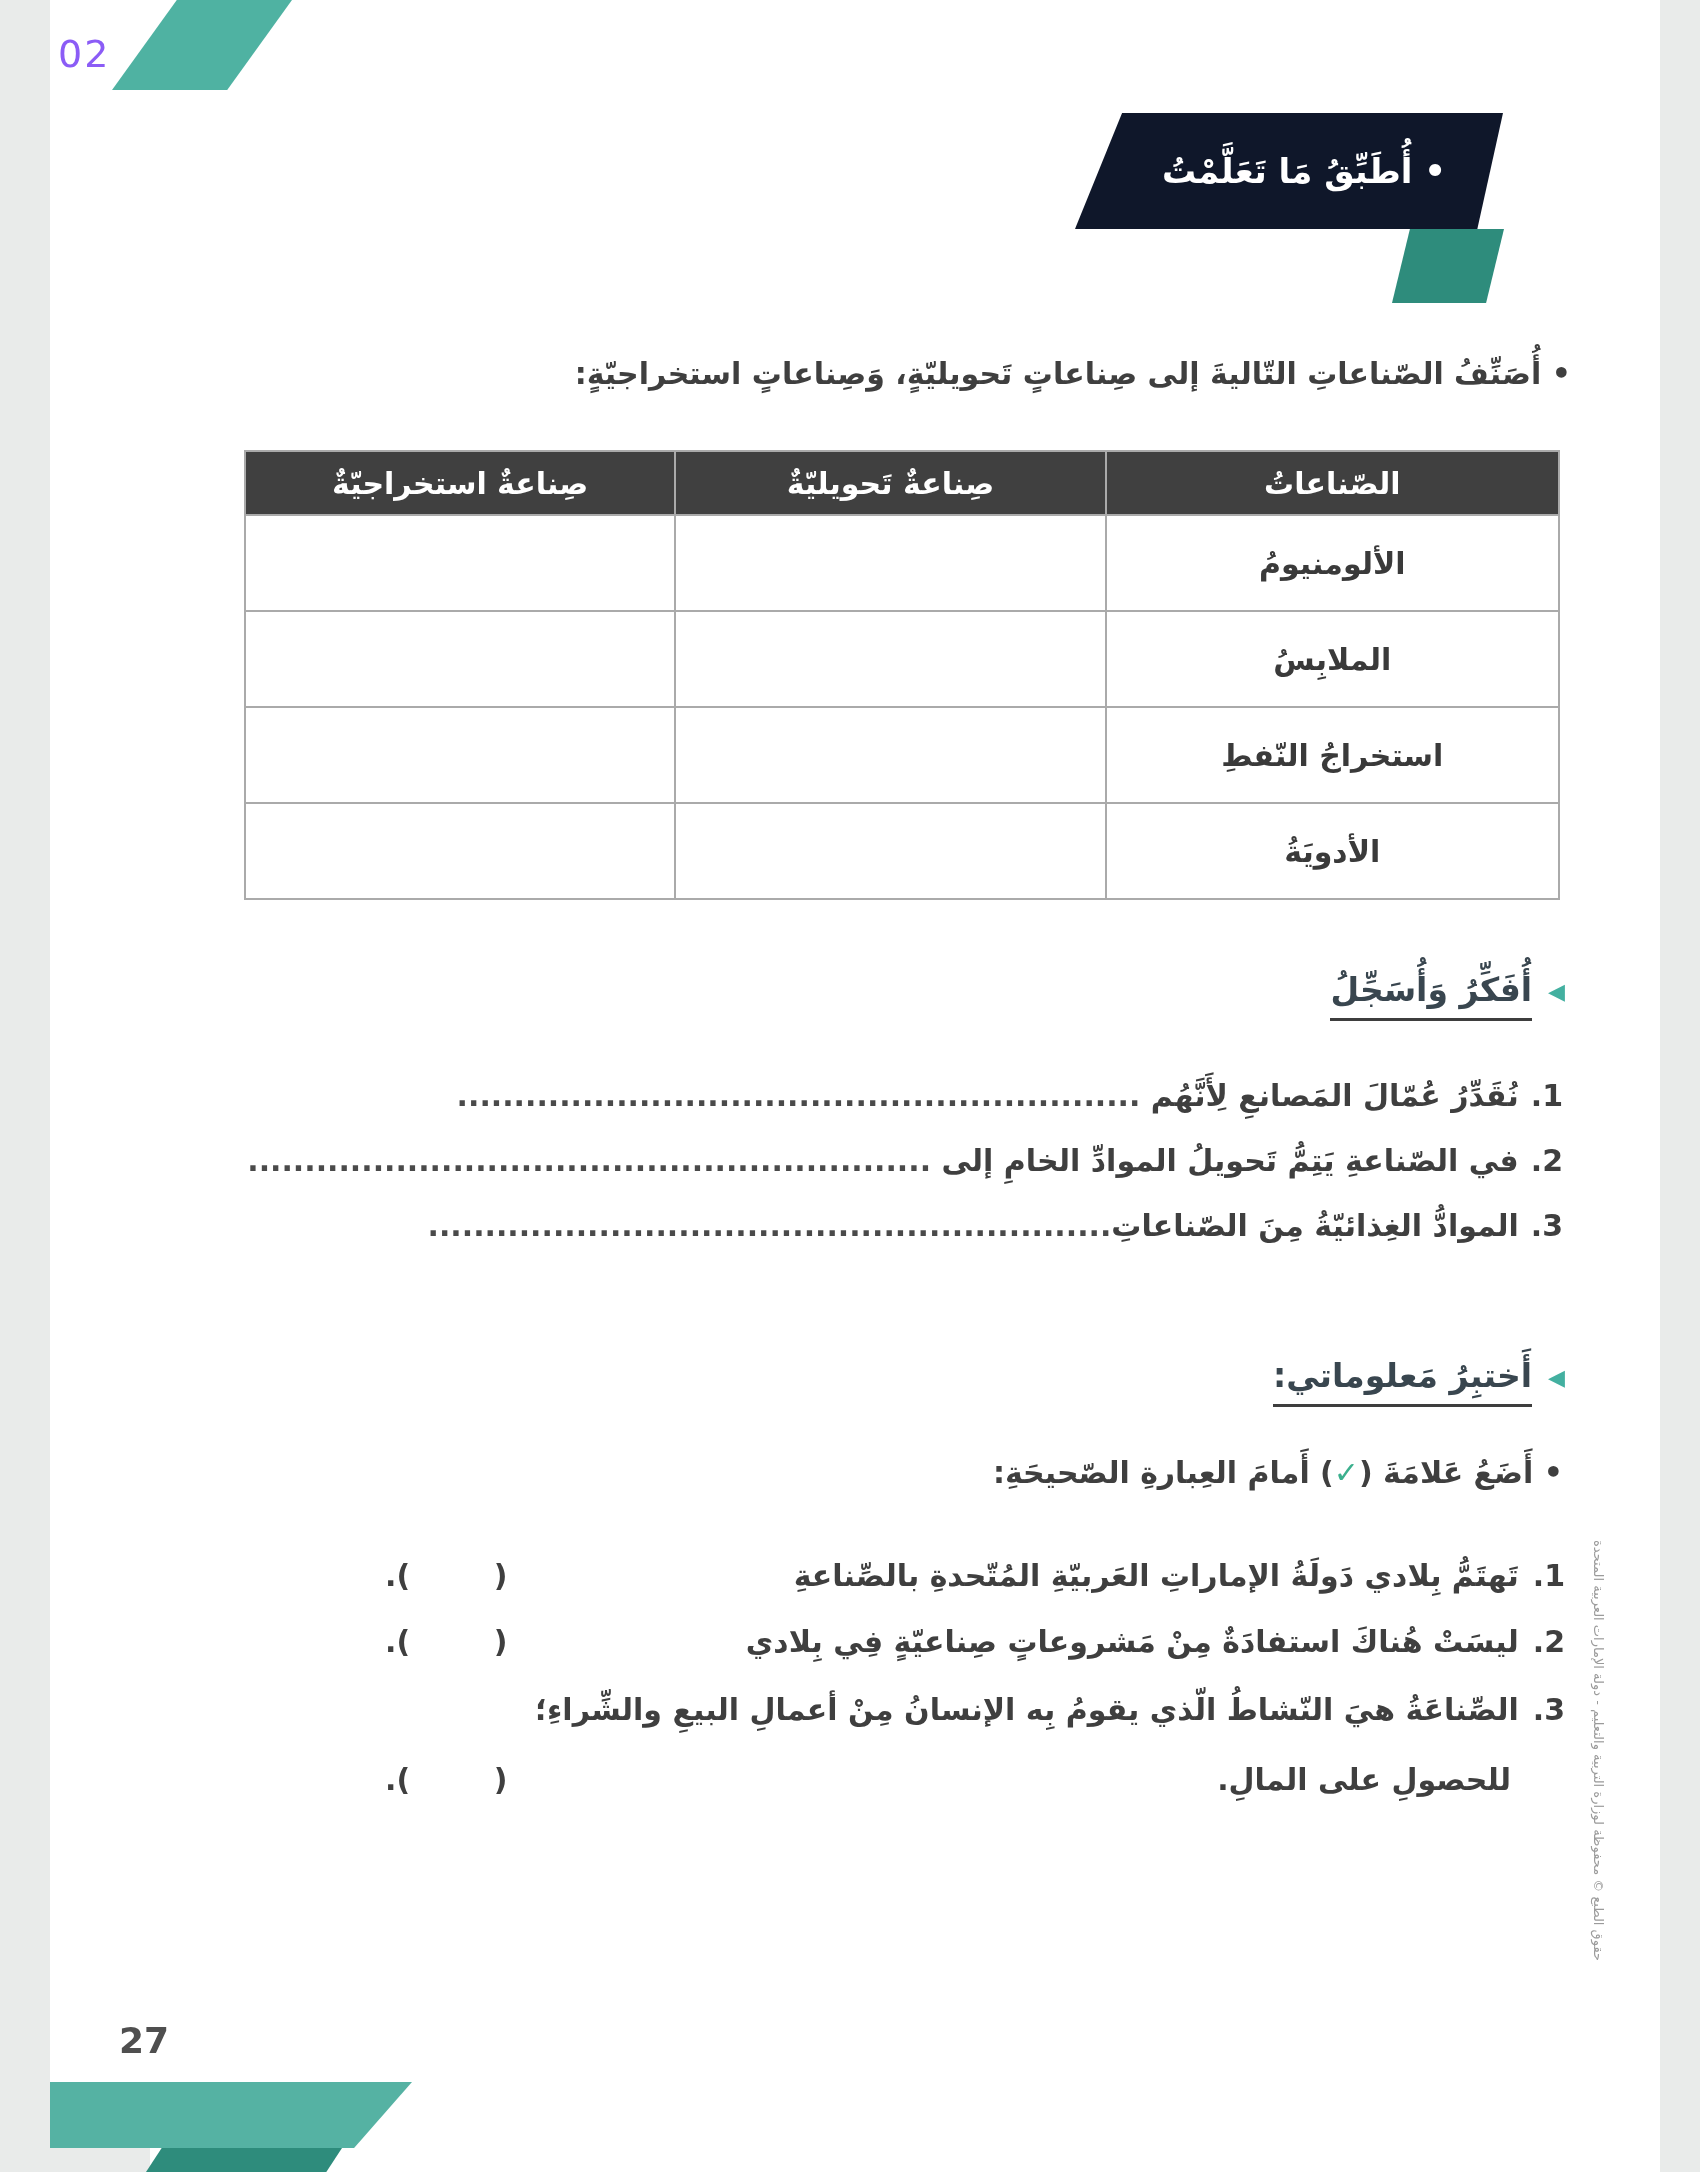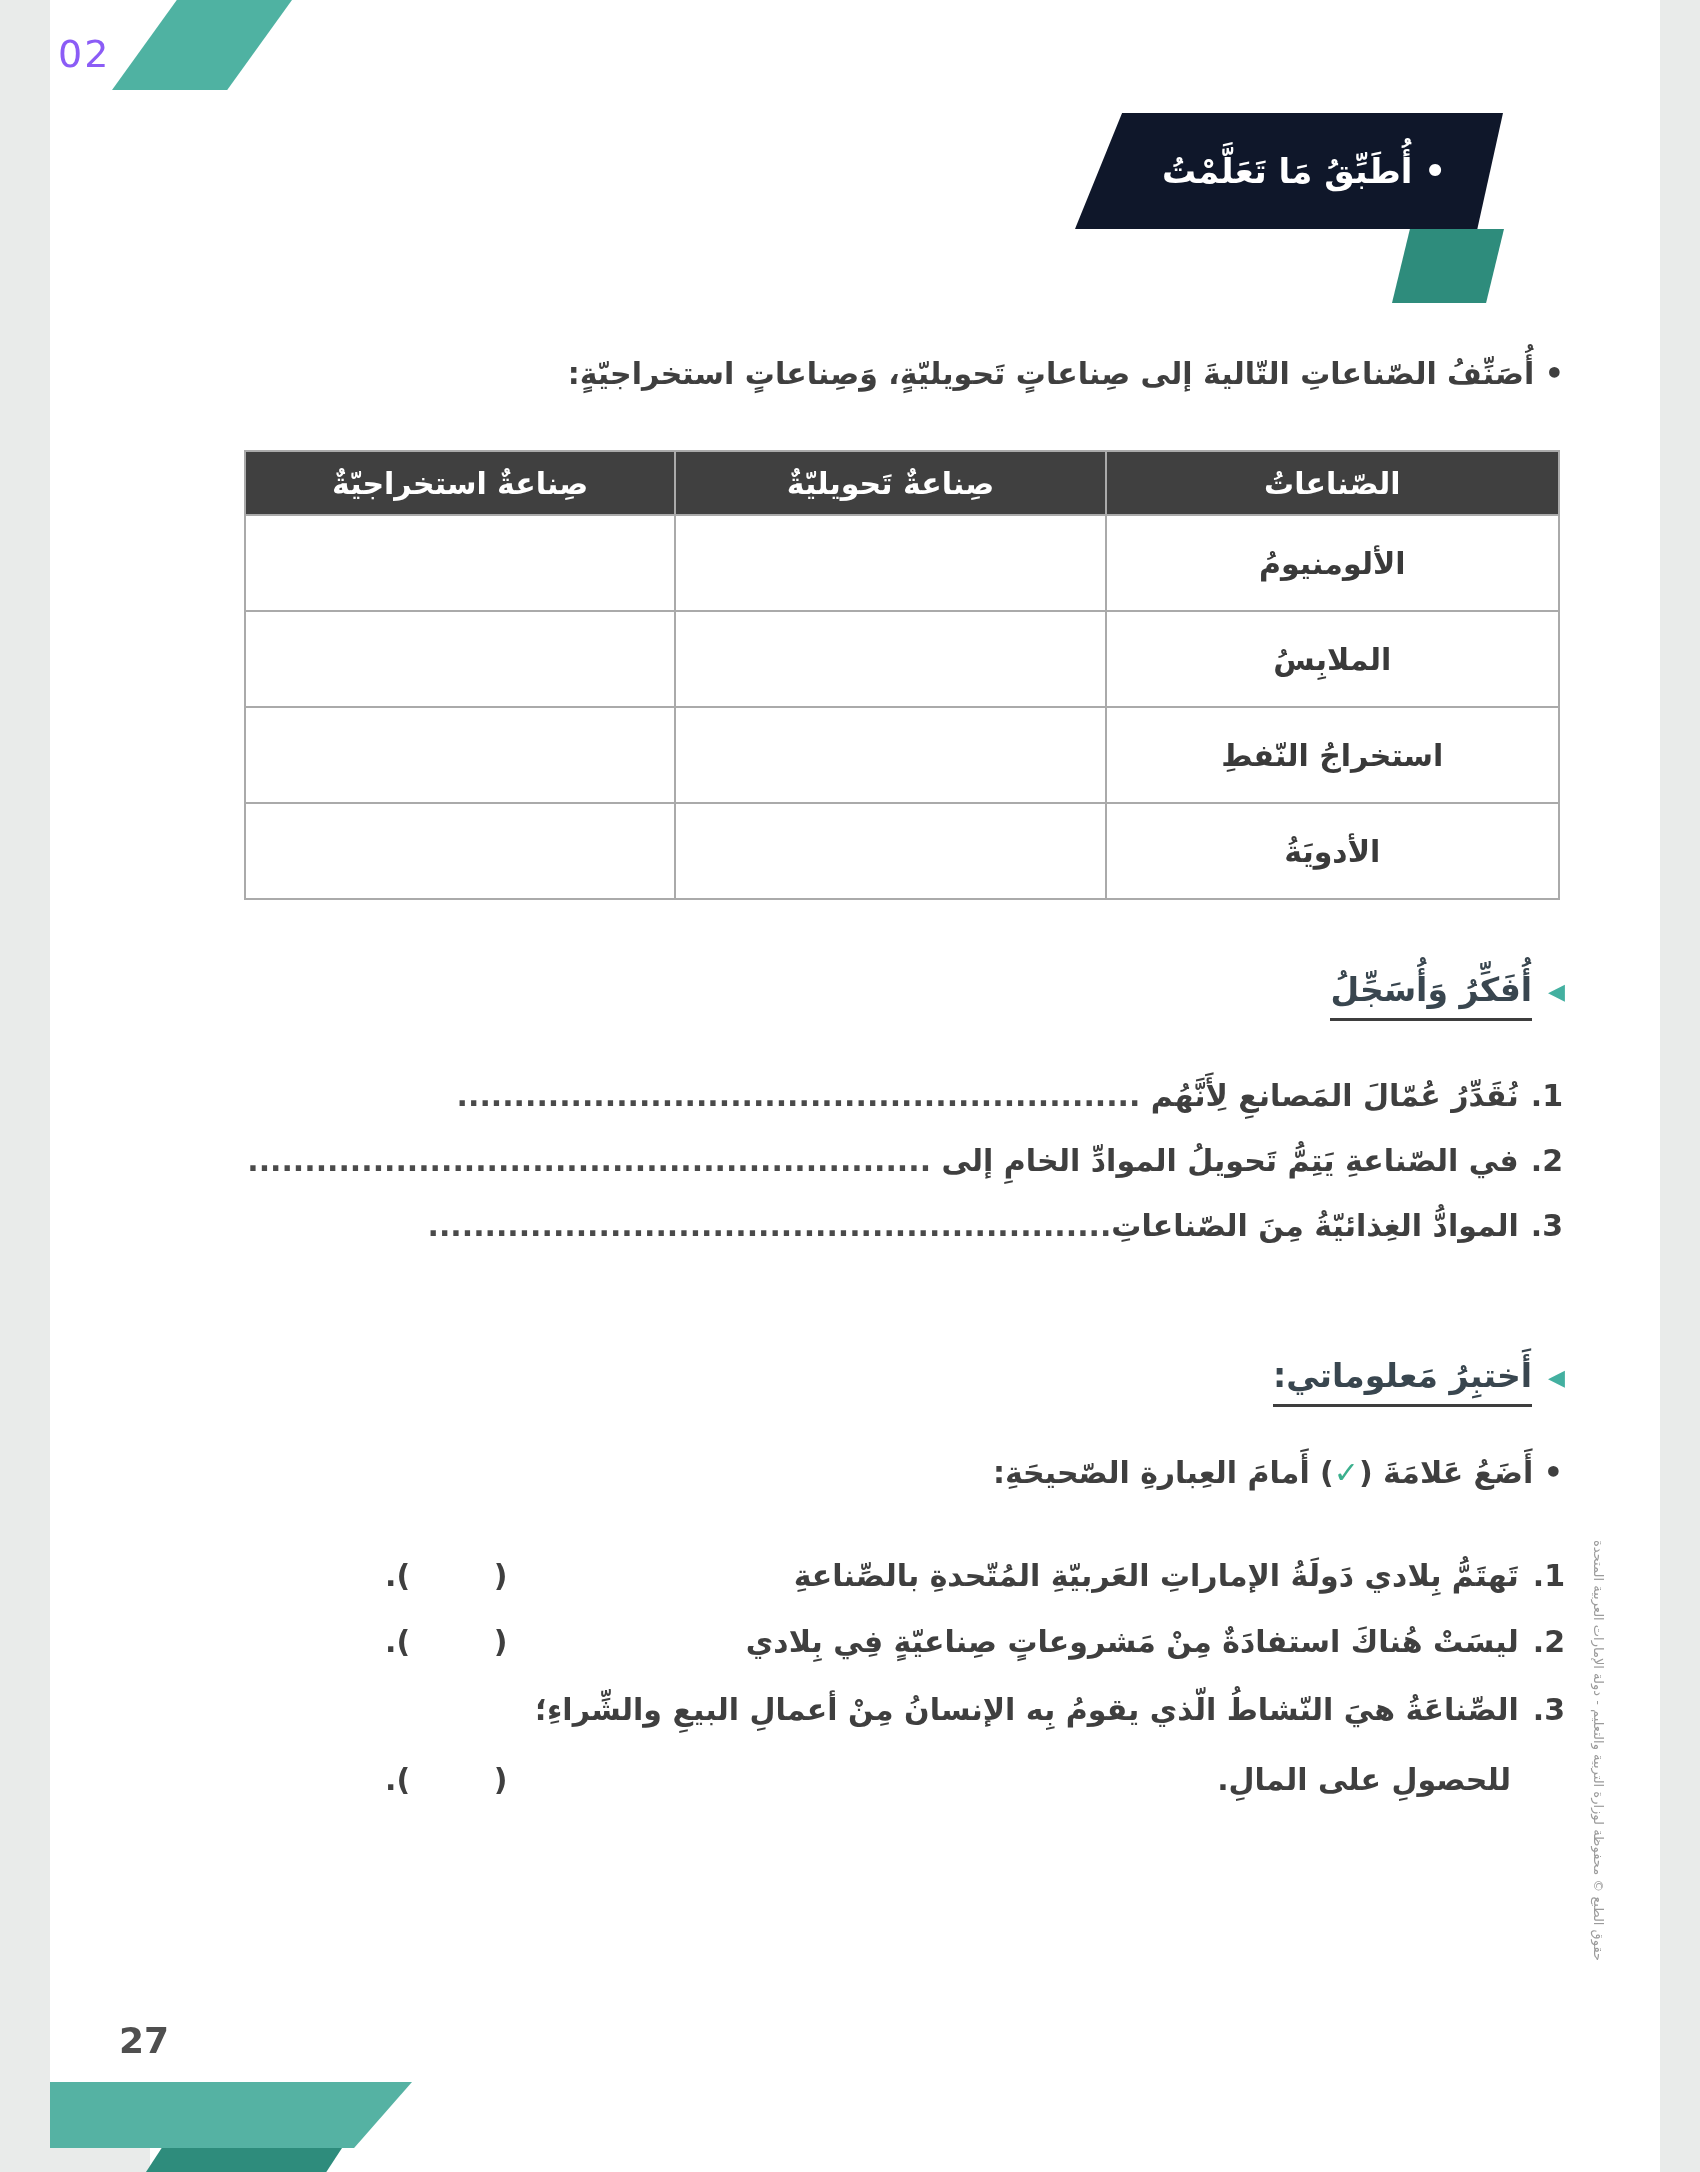--- a/index.html
+++ b/index.html
@@ -34,21 +34,21 @@
   .apply-banner-label {
     color:#ffffff; font-weight:bold; font-size:34px; padding-left:30px;
   }
   .deco-banner-fold {
     position:absolute; left:1392px; top:229px; width:112px; height:74px;
     background:#2e8c7c;
     clip-path: polygon(16% 0, 100% 0, 84% 100%, 0 100%);
   }
 
   .instruction {
-    position:absolute; right:136px; top:356px; font-size:30px;
+    position:absolute; right:129px; top:356px; font-size:30px;
     font-weight:bold; color:#3f3f3f;
   }
 
   
   .cls-table {
     position:absolute; right:140px; top:450px; width:1316px;
     border-collapse:collapse; table-layout:fixed;
   }
   .cls-table th {
     background:#404040; color:#ffffff; font-size:30px; font-weight:bold;

